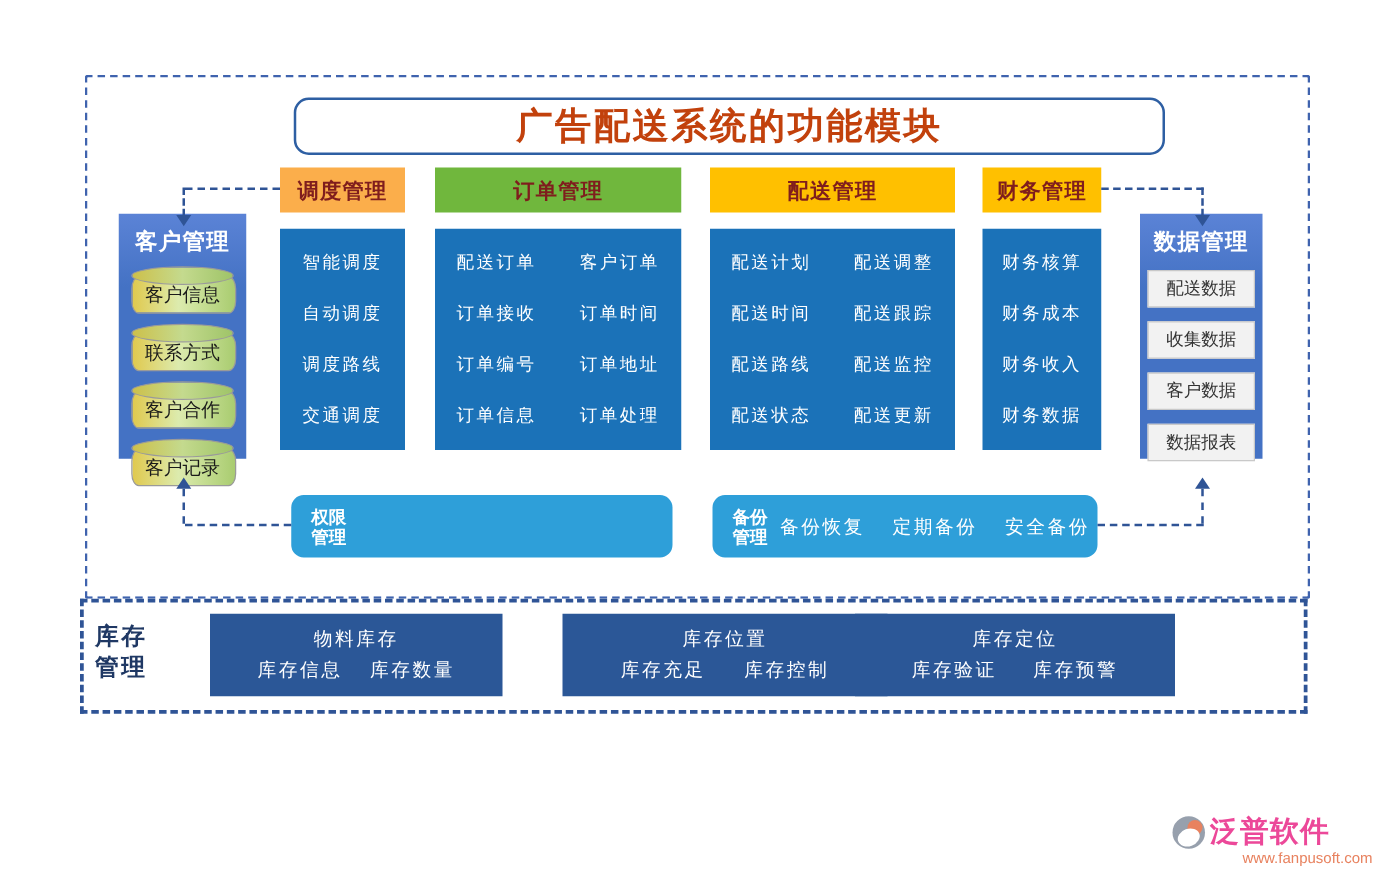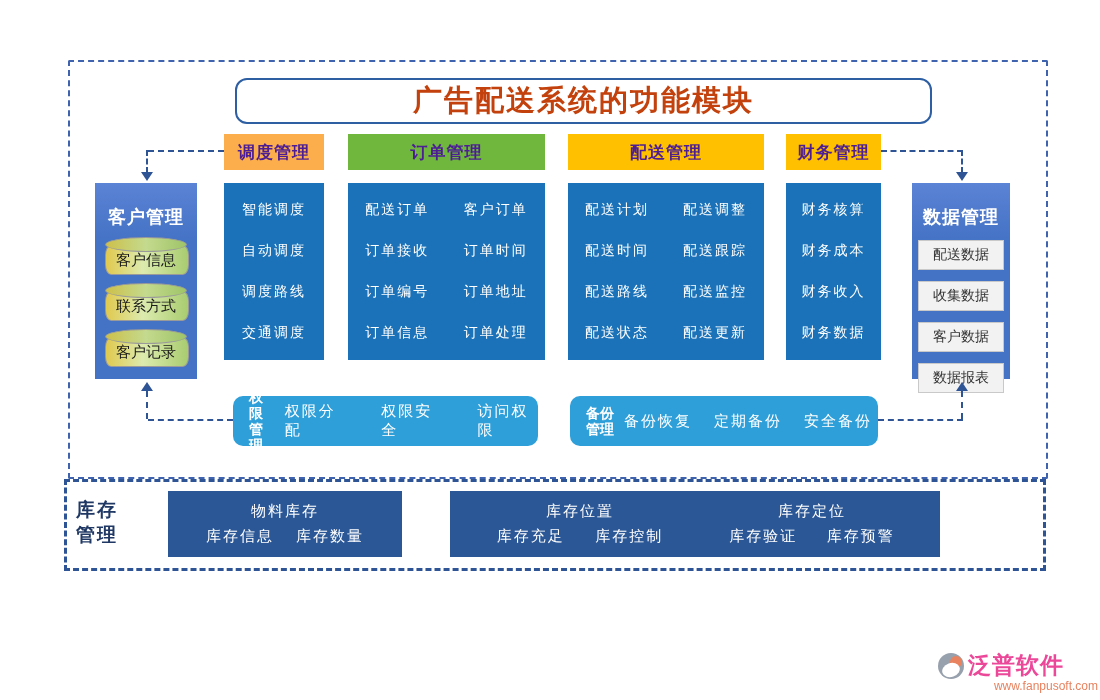--- a/index.html
+++ b/index.html
@@ -8,29 +8,29 @@
   .abs{position:absolute;}
   
   .outer-frame{left:68px;top:60px;width:976px;height:415px;border:2px dashed #3f63ae;border-radius:2px;}
   .bottom-frame{left:64px;top:479px;width:976px;height:86px;border:3px dashed #2f5496;}
   
   .title-box{left:235px;top:78px;width:693px;height:42px;border:2px solid #2e5fa3;border-radius:12px;
     display:flex;align-items:center;justify-content:center;}
   .title-text{font-family:"Liberation Serif","DejaVu Serif",serif;font-weight:bold;font-size:29px;color:#c2410c;letter-spacing:2px;}
   
   .hdr{height:36px;top:134px;display:flex;align-items:center;justify-content:center;
-    color:#4c1d95;font-weight:bold;font-size:17px;letter-spacing:1px;}
+    color:#7f1d1d;font-weight:bold;font-size:17px;letter-spacing:1px;}
   
   .col{top:183px;height:177px;background:#1b72b8;color:#fff;display:flex;flex-direction:column;
     justify-content:space-around;align-items:stretch;font-size:14px;padding:6px 0;box-sizing:border-box;}
   .col .item{text-align:center;letter-spacing:2px;}
   .col .row2{display:flex;justify-content:space-around;letter-spacing:2px;}
   
-  .panel{top:183px;height:196px;background:linear-gradient(180deg,#5b83d6,#4472c4 30%,#4472c4);
-    box-sizing:border-box;padding:20px 0;}
+  .panel{top:171px;height:196px;background:linear-gradient(180deg,#5b83d6,#4472c4 30%,#4472c4);
+    box-sizing:border-box;padding:8px 0;}
   .panel-title{color:#fff;font-weight:bold;font-size:18px;text-align:center;letter-spacing:1px;margin-top:2px;}
   .cyl-wrap{position:relative;width:82px;margin:8px auto 0;height:38px;}
   .cyl-body{position:absolute;left:0;top:8px;width:82px;height:28px;border:1px solid #9a9a9a;
     background:linear-gradient(90deg,#e0c94e,#dcebae 45%,#a9cc70);border-radius:6px/10px;}
   .cyl-top{position:absolute;left:0;top:0;width:82px;height:15px;border:1px solid #9a9a9a;border-radius:50%;
     background:linear-gradient(90deg,#cdc04a,#c4da8e 50%,#9fc468);box-sizing:border-box;}
   .cyl-label{position:absolute;left:-10px;top:14px;width:102px;text-align:center;font-size:15px;color:#1a1a1a;}
   .data-item{width:84px;height:28px;margin:11px auto 0;background:#f2f2f2;border:1px solid #c9c9c9;
     display:flex;align-items:center;justify-content:center;font-size:14px;color:#333;}
   
@@ -83,20 +83,25 @@
       <div class="cyl-label">客户信息</div>
     </div>
     <div class="cyl-wrap">
       <div class="cyl-body"></div>
         <div class="cyl-top"></div>
       <div class="cyl-label">联系方式</div>
     </div>
     <div class="cyl-wrap">
       <div class="cyl-body"></div>
         <div class="cyl-top"></div>
+      <div class="cyl-label">客户合作</div>
+    </div>
+    <div class="cyl-wrap">
+      <div class="cyl-body"></div>
+        <div class="cyl-top"></div>
       <div class="cyl-label">客户记录</div>
     </div>
   </div>
 
   <div class="abs col" style="left:224px;width:100px;">
     <div class="item">智能调度</div>
     <div class="item">自动调度</div>
     <div class="item">调度路线</div>
     <div class="item">交通调度</div>
   </div>
@@ -152,25 +157,20 @@
     <div class="data-item">收集数据</div>
     <div class="data-item">客户数据</div>
     <div class="data-item">数据报表</div>
   </div>
 
   <div class="abs bar" style="left:233px;width:305px;">
     <div class="bar-title">
       <div>权限</div>
       <div>管理</div>
     </div>
-    <div class="bar-items">
-      <span>权限分配</span>
-      <span>权限安全</span>
-      <span>访问权限</span>
-    </div>
   </div>
 
   <div class="abs bar" style="left:570px;width:308px;">
     <div class="bar-title">
       <div>备份</div>
       <div>管理</div>
     </div>
     <div class="bar-items" style="gap:22px;">
       <span>备份恢复</span>
       <span>定期备份</span>

